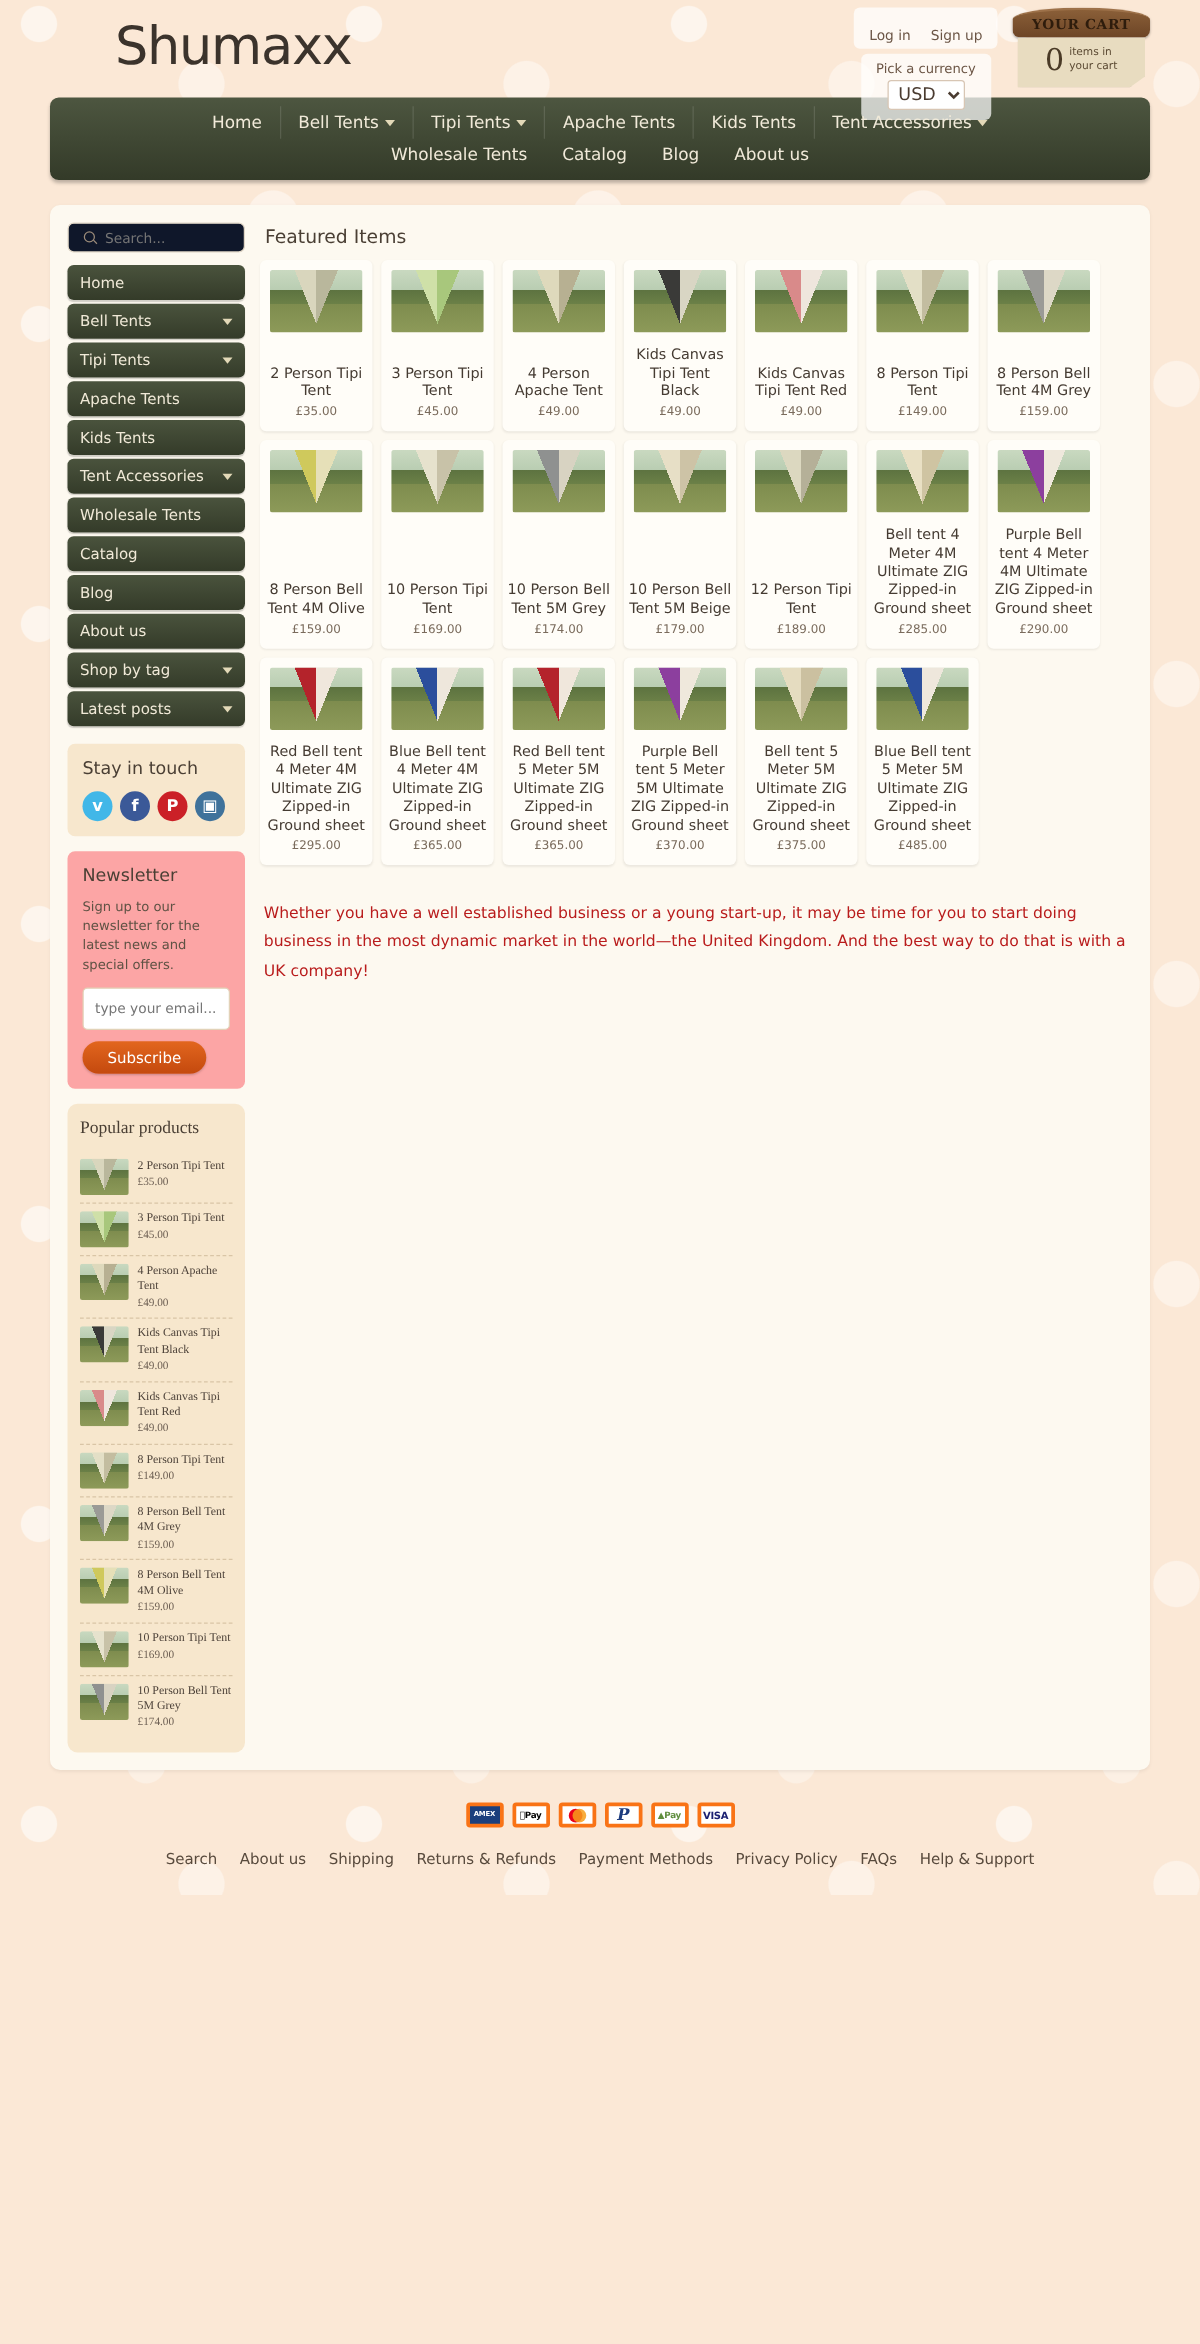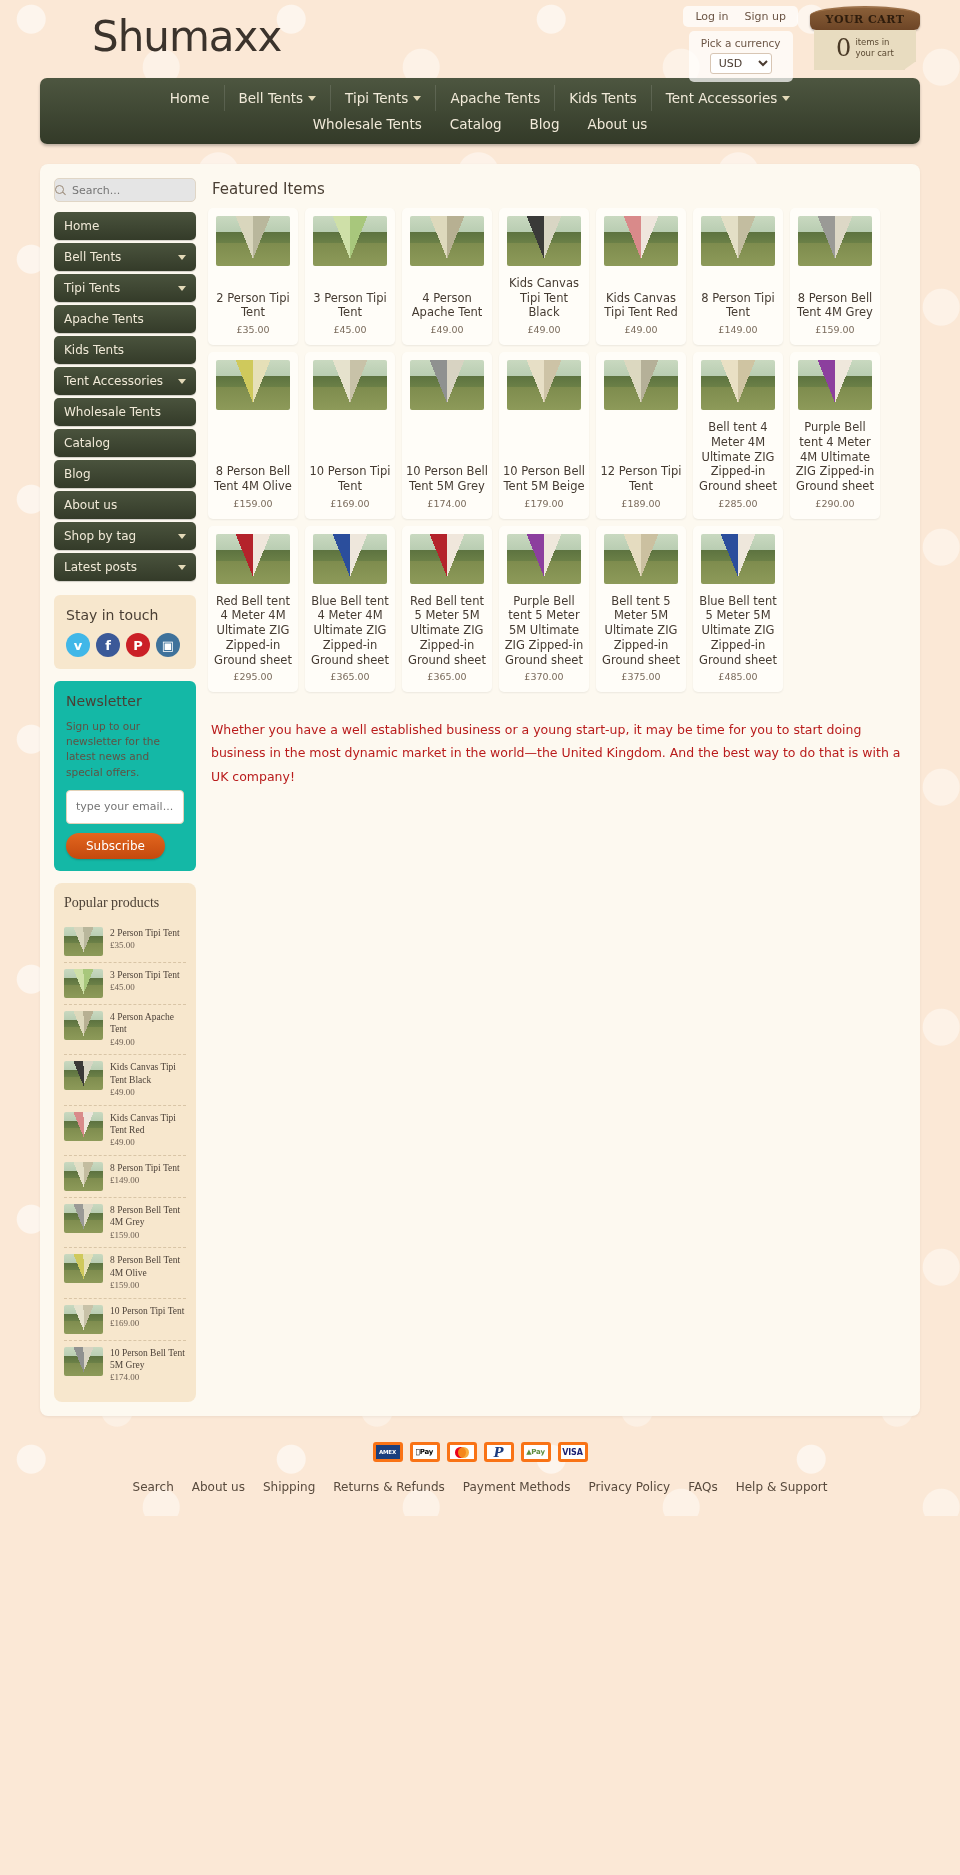--- a/index.html
+++ b/index.html
@@ -54,30 +54,31 @@
     background: rgba(255,255,255,.72);
     border-radius: 5px;
     padding: 4px 12px;
     display: flex;
     gap: 16px;
   }
   .account-links a {
     font-size: 11px;
     color: #6b5545;
     text-decoration: none;
+    margin-top: 12px;
   }
   .currency-box {
     background: rgba(255,255,255,.72);
     border-radius: 5px;
     padding: 6px 12px 8px;
     text-align: center;
   }
   .currency-box .lbl { font-size: 10.5px; color: #6b5545; display: block; margin-bottom: 3px; }
   .currency-select {
-    font-size: 11px;
+    font-size: 14px;
     font-family: inherit;
     color: #4a3b30;
     background: #fff;
     border: 1px solid #d8c6b4;
     border-radius: 3px;
     padding: 2px 4px;
     width: 62px;
   }
   .cart-widget {
     width: 110px;
@@ -149,27 +150,27 @@
     background: #fdf9f0;
     border-radius: 8px;
     display: flex;
     padding: 14px;
     gap: 12px;
     box-shadow: 0 1px 3px rgba(0,0,0,.06);
   }
   .sidebar { width: 142px; flex: 0 0 142px; }
 
   .search-box {
-    background: #e5e5e5;
+    background: #0f172a;
     border: 1px solid #e0d6c6;
     border-radius: 5px;
     height: 24px;
     display: flex;
     align-items: center;
-    padding: 0 0;
+    padding: 0 12px;
     gap: 6px;
     margin-bottom: 10px;
   }
   .search-icon { width: 11px; height: 11px; position: relative; flex: none; }
   .search-icon::before { content:""; position:absolute; width:7px; height:7px; border:1.4px solid #9b8b79; border-radius:50%; top:0; left:0; }
   .search-icon::after { content:""; position:absolute; width:4px; height:1.4px; background:#9b8b79; transform:rotate(45deg); bottom:1px; right:0; }
   .search-input { border: none; outline: none; font-size: 11px; color: #8d7f6f; font-family: inherit; width: 100%; background: transparent; }
 
   .side-nav { display: flex; flex-direction: column; gap: 3px; }
   .side-item {
@@ -199,21 +200,21 @@
     display: flex; align-items: center; justify-content: center;
     color: #fff; font-size: 13px; font-weight: bold;
     font-family: "DejaVu Sans", sans-serif;
     text-decoration: none;
   }
   .s-tw { background: #41b7e8; }
   .s-fb { background: #3b5998; }
   .s-pi { background: #cb2027; }
   .s-ig { background: #3f729b; }
 
-  .panel-news { background: #14b8a6; border-radius: 6px; padding: 12px; margin-top: 12px; }
+  .panel-news { background: #fca5a5; border-radius: 6px; padding: 12px; margin-top: 12px; }
   .news-text { font-size: 10.5px; line-height: 1.45; color: #5f5244; margin-bottom: 10px; }
   .news-input {
     width: 100%; height: 24px; border: 1px solid #e2d2b8; border-radius: 4px;
     background: #fff; font-size: 11px; color: #9a8b78; padding: 16px 9px;
     font-family: inherit; outline: none;
   }
   .subscribe-btn {
     margin-top: 9px;
     background: linear-gradient(#e2661e, #c4490e);
     border: none; border-radius: 14px;

